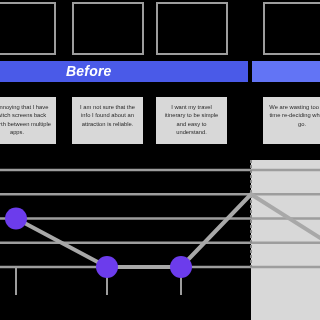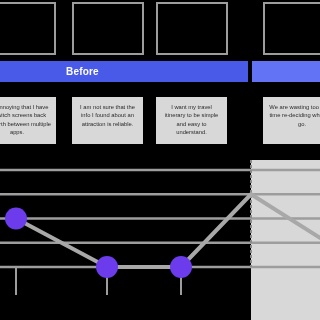--- a/index.html
+++ b/index.html
@@ -60,24 +60,25 @@
     left: 252px;
     width: 72px;
     background: #6274f5;
   }
   .band-label {
     position: absolute;
     left: 66px;
     top: 0;
     line-height: 21px;
     color: #ffffff;
-    font-size: 10px;
+    font-size: 14px;
     font-weight: bold;
     letter-spacing: 0.2px;
     white-space: nowrap;
+    font-style: italic;
   }
 
   
   .quote-row {
     position: absolute;
     left: 0;
     top: 97px;
     width: 320px;
     height: 47px;
   }

